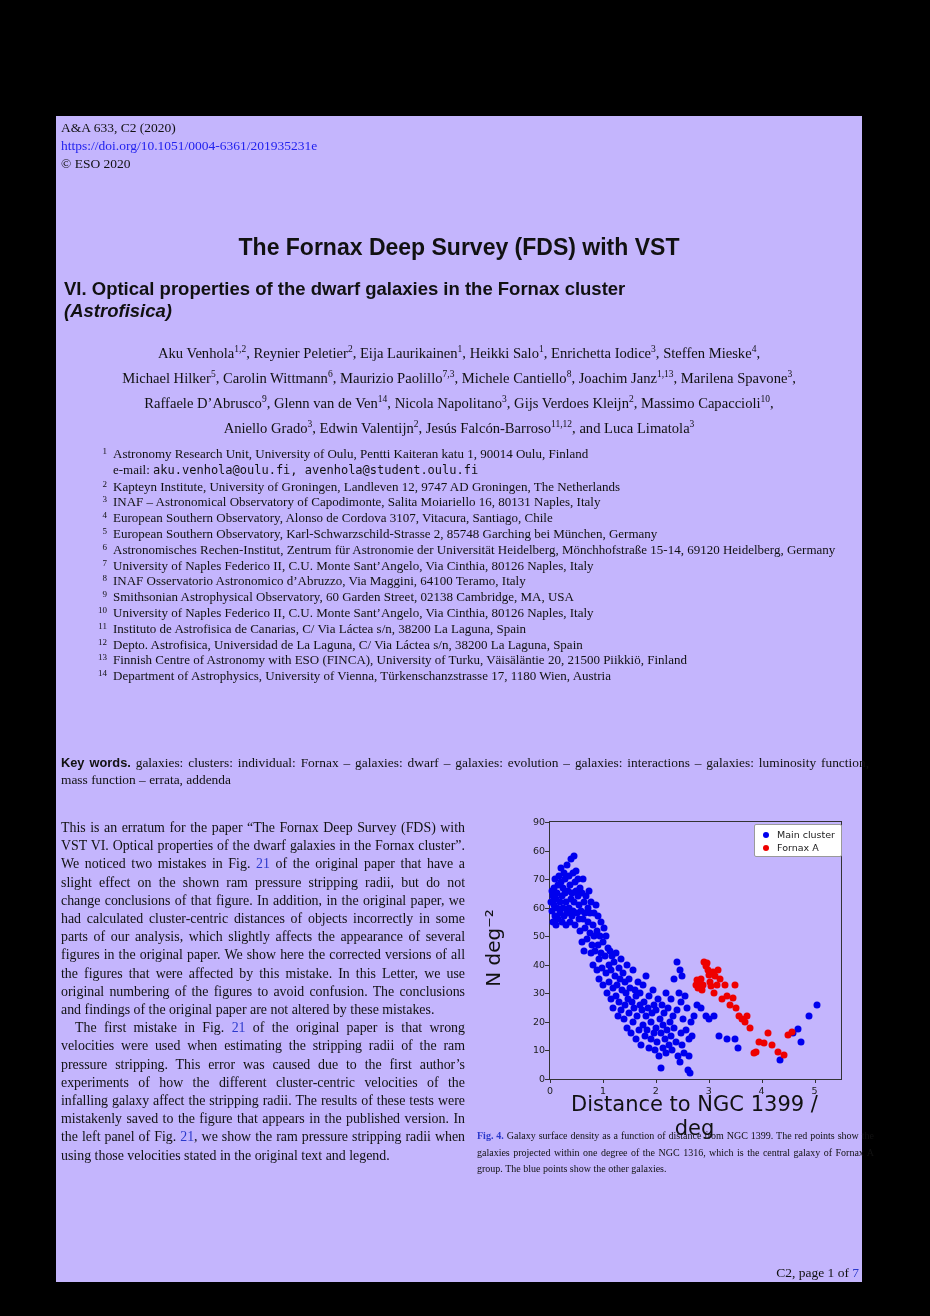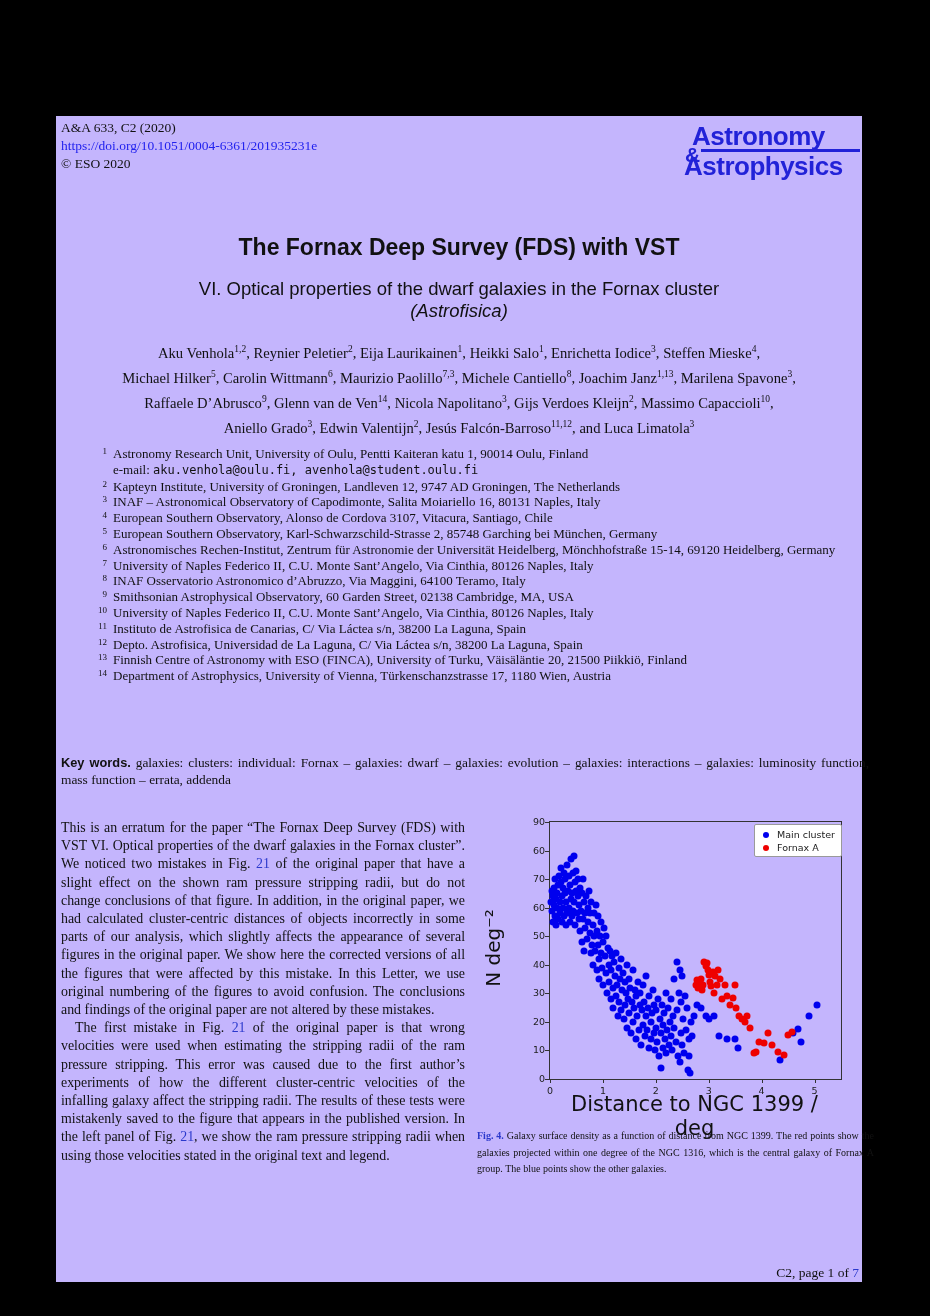--- a/index.html
+++ b/index.html
@@ -14,21 +14,21 @@
 
   
   .aa-logo{position:absolute;right:2px;top:8px;width:176px;color:#2222d8;font-family:"Liberation Sans",sans-serif;font-weight:bold;letter-spacing:-0.5px;}
   .aa-l1{font-size:26px;line-height:24px;padding-left:8px;}
   .aa-rule{height:3px;background:#2222d8;margin-left:17px;margin-top:1px;}
   .aa-amp{position:absolute;left:1px;top:19px;font-size:21px;}
   .aa-l2{font-size:26px;line-height:26px;margin-top:1px;}
 
   
   .title{position:absolute;left:0;top:118px;width:100%;text-align:center;font-family:"Liberation Sans",sans-serif;font-weight:bold;font-size:23px;}
-  .subtitle{position:absolute;left:0;top:162px;width:100%;text-align:center;font-family:"Liberation Sans",sans-serif;font-weight:normal;font-size:18.5px;line-height:22px;}
+  .subtitle{position:absolute;left:0;top:162px;width:100%;text-align:left;font-family:"Liberation Sans",sans-serif;font-weight:bold;font-size:18.5px;line-height:22px;padding-left:8px;}
   .subtitle .em{font-style:italic;}
 
   
   .authors{position:absolute;left:0;top:223px;width:100%;text-align:center;font-size:14.6px;line-height:21px;}
   .authors sup{font-size:9.5px;}
 
   
   .affs{position:absolute;left:34px;top:330px;width:772px;font-size:13px;line-height:15.8px;}
   .affrow{display:flex;}
   .affnum{width:17px;text-align:right;margin-right:6px;font-size:9px;flex:none;position:relative;top:-2px;}
@@ -72,26 +72,20 @@
 <body>
 
 <div class="page">
 
   <div class="hdr">
     <div>A&amp;A 633, C2 (2020)</div>
     <div class="doi">https://doi.org/10.1051/0004-6361/201935231e</div>
     <div>© ESO 2020</div>
   </div>
 
-  <div class="aa-logo">
-    <div class="aa-l1">Astronomy</div>
-    <div class="aa-rule"></div>
-    <div class="aa-amp">&amp;</div>
-    <div class="aa-l2">Astrophysics</div>
-  </div>
 
   <div class="title">The Fornax Deep Survey (FDS) with VST</div>
   <div class="subtitle">
     <div>VI. Optical properties of the dwarf galaxies in the Fornax cluster</div>
     <div class="em">(Astrofisica)</div>
   </div>
 
   <div class="authors">
       <div><span>Aku Venhola</span><sup>1,2</sup><span>, Reynier Peletier</span><sup>2</sup><span>, Eija Laurikainen</span><sup>1</sup><span>, Heikki Salo</span><sup>1</sup><span>, Enrichetta Iodice</span><sup>3</sup><span>, Steffen Mieske</span><sup>4</sup><span>,</span></div>
       <div><span>Michael Hilker</span><sup>5</sup><span>, Carolin Wittmann</span><sup>6</sup><span>, Maurizio Paolillo</span><sup>7,3</sup><span>, Michele Cantiello</span><sup>8</sup><span>, Joachim Janz</span><sup>1,13</sup><span>, Marilena Spavone</span><sup>3</sup><span>,</span></div>

